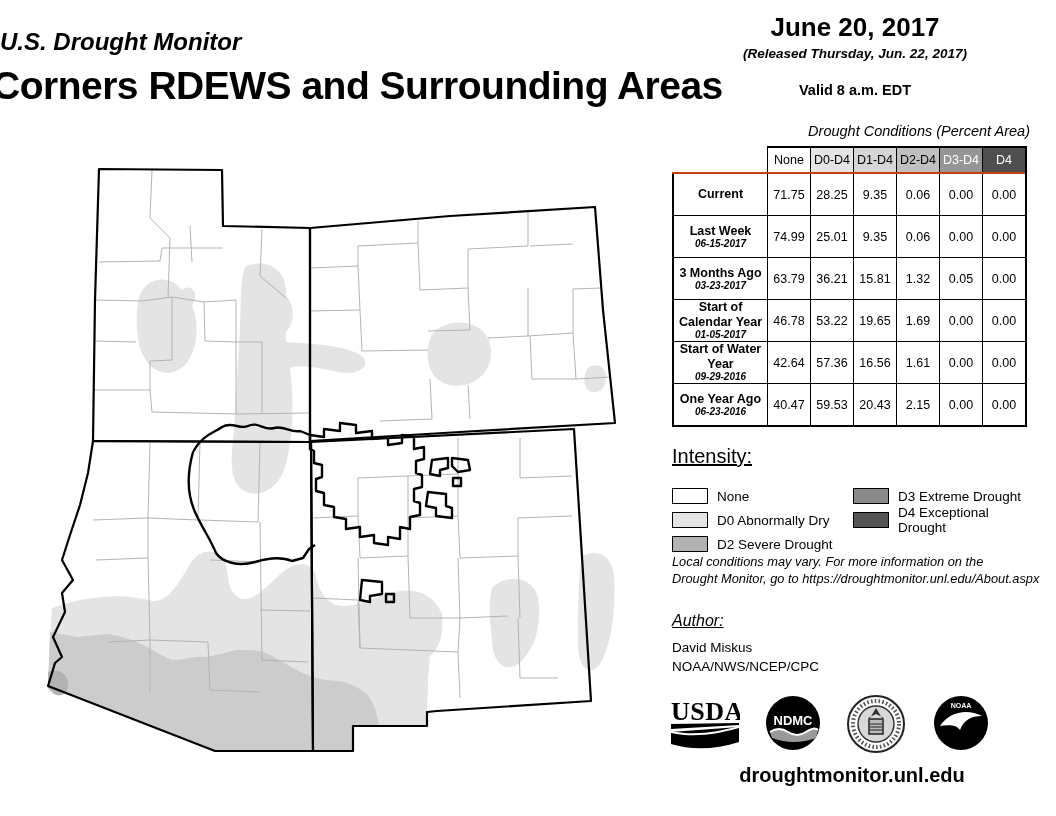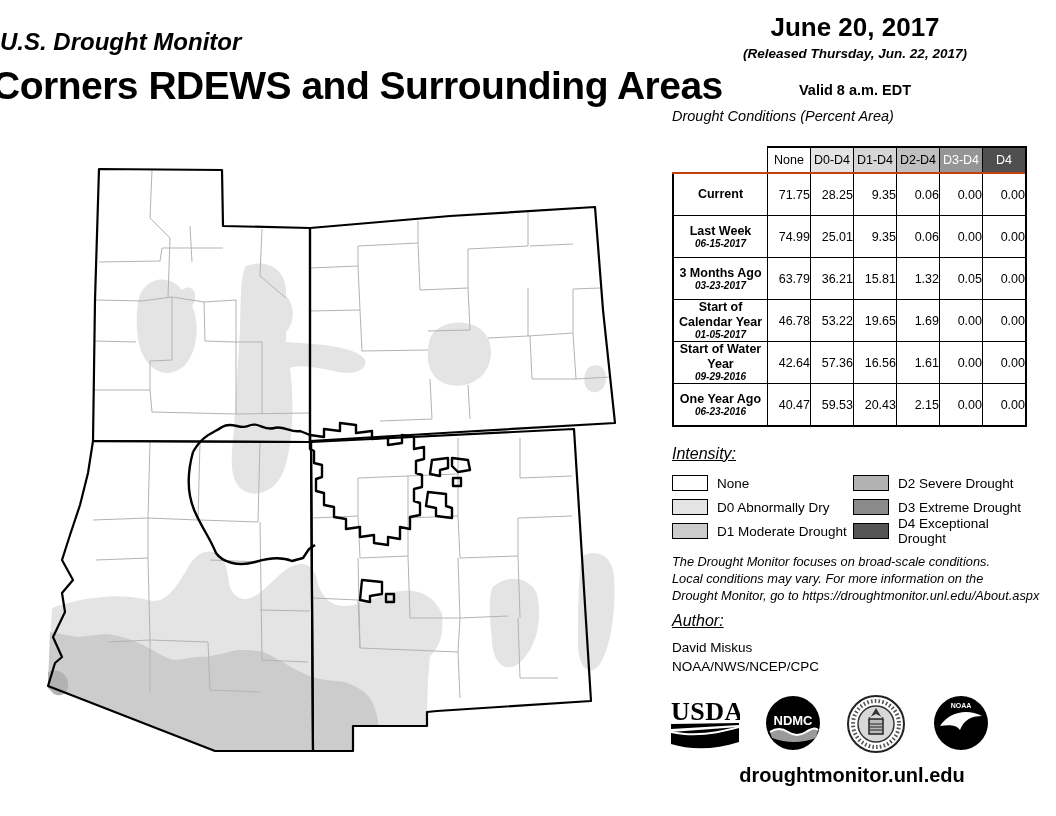--- a/index.html
+++ b/index.html
@@ -9,39 +9,39 @@
   .us-monitor{left:0;top:28px;width:660px;text-align:left;
     font-size:24px;font-weight:bold;font-style:italic;}
   .big-title{left:-8px;top:64px;font-size:39px;font-weight:bold;
     white-space:nowrap;letter-spacing:-0.5px;}
   .date-main{left:690px;top:12px;width:330px;text-align:center;
     font-size:26px;font-weight:bold;}
   .date-released{left:690px;top:46px;width:330px;text-align:center;
     font-size:13.5px;font-weight:bold;font-style:italic;}
   .date-valid{left:690px;top:82px;width:330px;text-align:center;
     font-size:14.5px;font-weight:bold;}
-  .table-title{left:672px;top:108px;width:358px;text-align:left;
+  .table-title{left:672px;top:123px;width:358px;text-align:right;
     font-size:14.5px;font-style:italic;}
 
   table.dm{position:absolute;left:672px;top:146px;border-collapse:collapse;}
   table.dm td,table.dm th{border:1px solid #000;text-align:center;
     font-size:12.5px;font-weight:normal;padding:0;}
   table.dm th{width:42px;height:24px;border-top:2px solid #000;}
   table.dm th.last{border-right:2px solid #000;}
   table.dm td.corner{border:none;width:94px;}
   table.dm td.rowlabel{border-left:2px solid #000;font-weight:bold;line-height:1.15;}
-  table.dm td.val{width:42px;height:41px;text-align:right;}
+  table.dm td.val{width:42px;height:41px;}
   table.dm tr.firstrow td{border-top:2px solid #c2410c;}
   table.dm tr.lastrow td{border-bottom:2px solid #000000;}
   table.dm td.lastcol{border-right:2px solid #000;}
   table.dm .rd{font-size:10px;font-style:italic;font-weight:bold;}
   .hdr-light{color:#000;} .hdr-dark{color:#fff;}
 
   .intensity{left:672px;top:445px;width:366px;}
-  .intensity-title{font-size:16px;font-style:italic;text-decoration:underline;margin-bottom:8px;}
+  .intensity-title{font-size:20px;text-decoration:underline;margin-bottom:16px;}
   .legend-grid{display:grid;grid-auto-flow:column;
     grid-template-rows:repeat(3,24px);grid-template-columns:181px 185px;}
   .legend-item{display:flex;align-items:center;}
   .swatch{width:34px;height:14px;border:1px solid #000;margin-right:9px;flex:none;}
   .legend-label{font-size:13.5px;}
 
   .disclaimer{left:672px;top:553px;width:372px;font-size:12.8px;
     font-style:italic;line-height:1.33;}
   .author-title{left:672px;top:612px;font-size:16px;font-style:italic;
     text-decoration:underline;}
@@ -199,40 +199,35 @@
   <div class="legend-grid">
     <div class="legend-item">
       <span class="swatch" style="background-color: rgb(255, 255, 255);"></span>
       <span class="legend-label">None</span>
     </div>
     <div class="legend-item">
       <span class="swatch" style="background-color: rgb(228, 228, 228);"></span>
       <span class="legend-label">D0 Abnormally Dry</span>
     </div>
     <div class="legend-item">
-      <span class="swatch" style="background-color: rgb(204, 204, 204);"></span>
-      <span class="legend-label">D1 Moderate Drought</span>
-    </div>
-    <div class="legend-item">
       <span class="swatch" style="background-color: rgb(178, 178, 178);"></span>
       <span class="legend-label">D2 Severe Drought</span>
     </div>
     <div class="legend-item">
       <span class="swatch" style="background-color: rgb(138, 138, 138);"></span>
       <span class="legend-label">D3 Extreme Drought</span>
     </div>
     <div class="legend-item">
       <span class="swatch" style="background-color: rgb(85, 85, 85);"></span>
       <span class="legend-label">D4 Exceptional Drought</span>
     </div>
   </div>
 </div>
 
 <div class="abs disclaimer">
-  <div>The Drought Monitor focuses on broad-scale conditions.</div>
   <div>Local conditions may vary. For more information on the</div>
   <div>Drought Monitor, go to https://droughtmonitor.unl.edu/About.aspx</div>
 </div>
 <div class="abs author-title">Author:</div>
 <div class="abs author-name">David Miskus</div>
 <div class="abs author-org">NOAA/NWS/NCEP/CPC</div>
 
 <div class="abs logos">
   <svg class="logo" style="left:10px;top:8px" width="70" height="52" viewBox="0 0 70 52">
     <text x="1" y="22" font-family="Liberation Serif,serif" font-size="26" font-weight="bold" letter-spacing="0.5" fill="#000">USDA</text>

